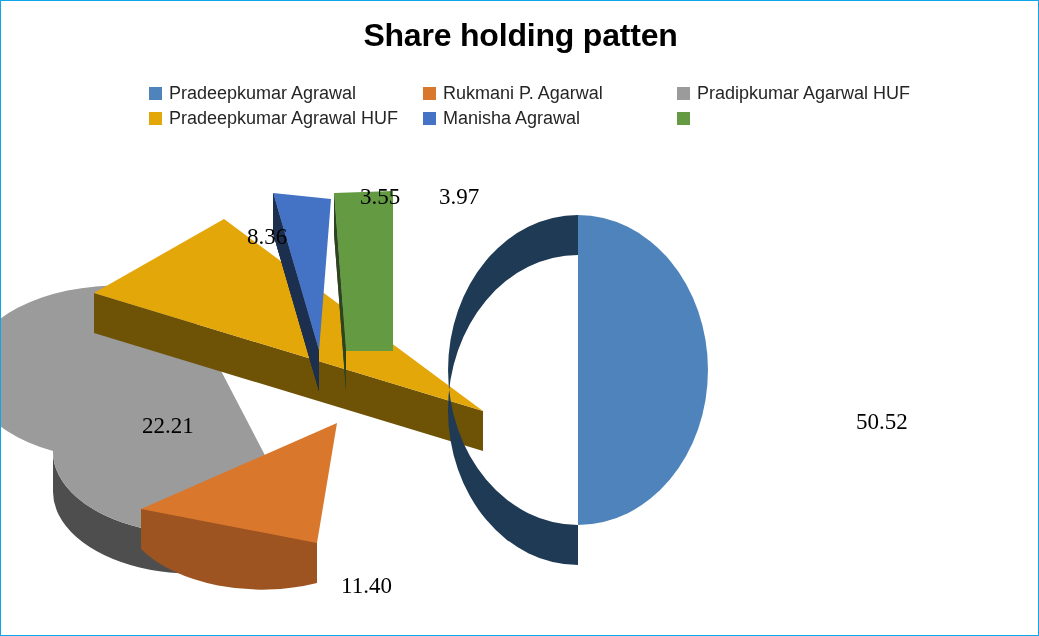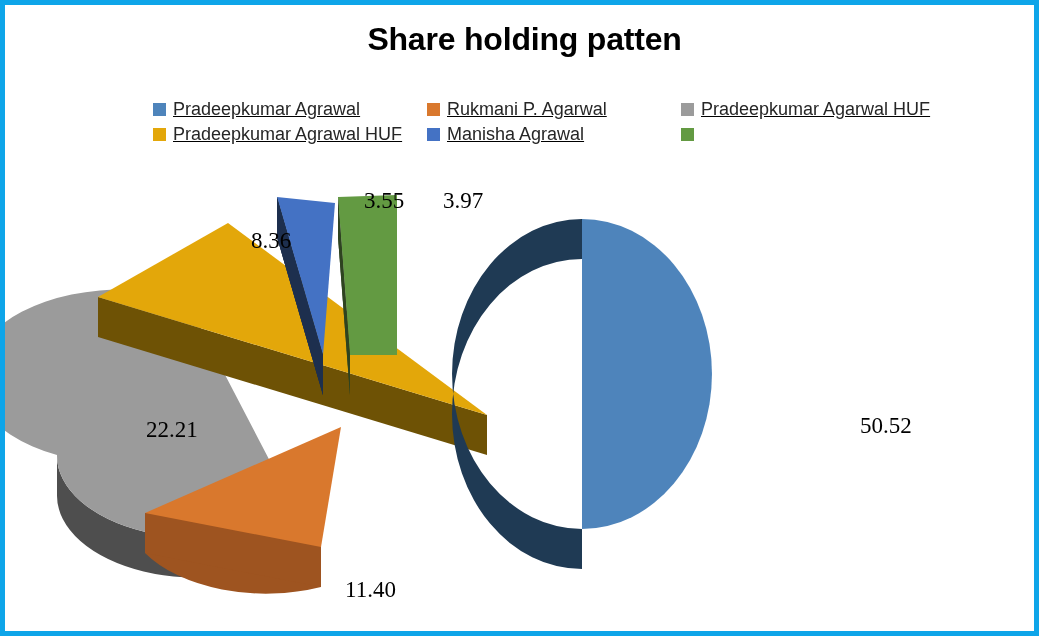--- a/index.html
+++ b/index.html
@@ -5,47 +5,46 @@
   html, body {
     margin: 0;
     padding: 0;
     background: #ffffff;
   }
   .canvas {
     position: relative;
     width: 1039px;
     height: 636px;
     background: #ffffff;
-    border: 5px solid #0ea5e9;
+    border: 1px solid #0ea5e9;
     box-sizing: border-box;
     overflow: hidden;
     font-family: "Liberation Sans", sans-serif;
   }
   .chart-title {
     position: absolute;
     top: 16px;
     left: 0;
     width: 1039px;
     text-align: center;
     font-family: "Liberation Sans", sans-serif;
     font-size: 32px;
     font-weight: bold;
     color: #000000;
     letter-spacing: -0.2px;
   }
   .legend {
     position: absolute;
-    top: 94px;
+    top: 82px;
     left: 0;
     width: 1039px;
     display: flex;
     flex-wrap: wrap;
     justify-content: center;
     align-content: flex-start;
-    text-decoration: underline;
   }
   .legend-row {
     display: flex;
     width: 100%;
     justify-content: flex-start;
     padding-left: 148px;
     box-sizing: border-box;
     margin-bottom: 4px;
   }
   .legend-item {
@@ -95,21 +94,21 @@
       <div class="legend-item col-a">
         <span class="legend-swatch" style="background:#4e84bb"></span>
         <span class="legend-label">Pradeepkumar Agrawal</span>
       </div>
       <div class="legend-item col-b">
         <span class="legend-swatch" style="background:#d9782d"></span>
         <span class="legend-label">Rukmani P. Agarwal</span>
       </div>
       <div class="legend-item col-c">
         <span class="legend-swatch" style="background:#9b9b9b"></span>
-        <span class="legend-label">Pradeepkumar Agarwal HUF</span>
+        <span class="legend-label">Pradipkumar Agarwal HUF</span>
       </div>
     </div>
     <div class="legend-row">
       <div class="legend-item col-a">
         <span class="legend-swatch" style="background:#e3a70a"></span>
         <span class="legend-label">Pradeepkumar Agrawal HUF</span>
       </div>
       <div class="legend-item col-b">
         <span class="legend-swatch" style="background:#4472c4"></span>
         <span class="legend-label">Manisha Agrawal</span>

